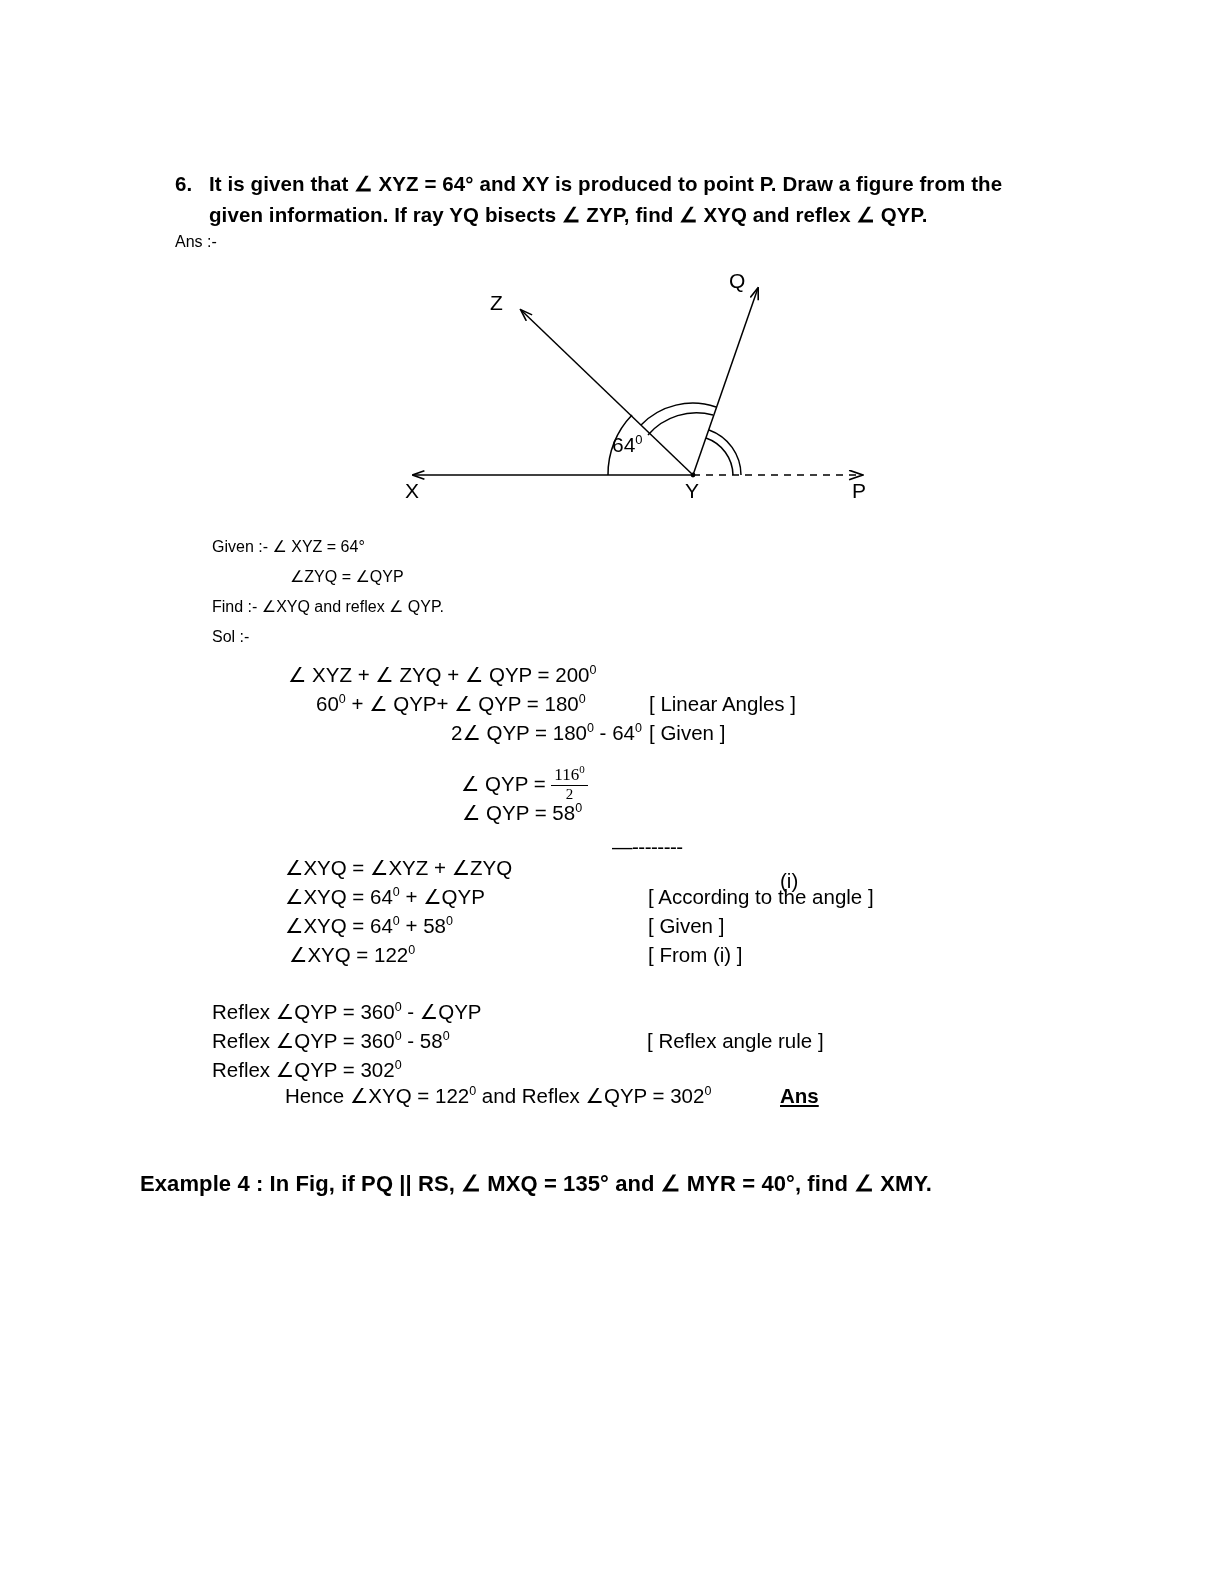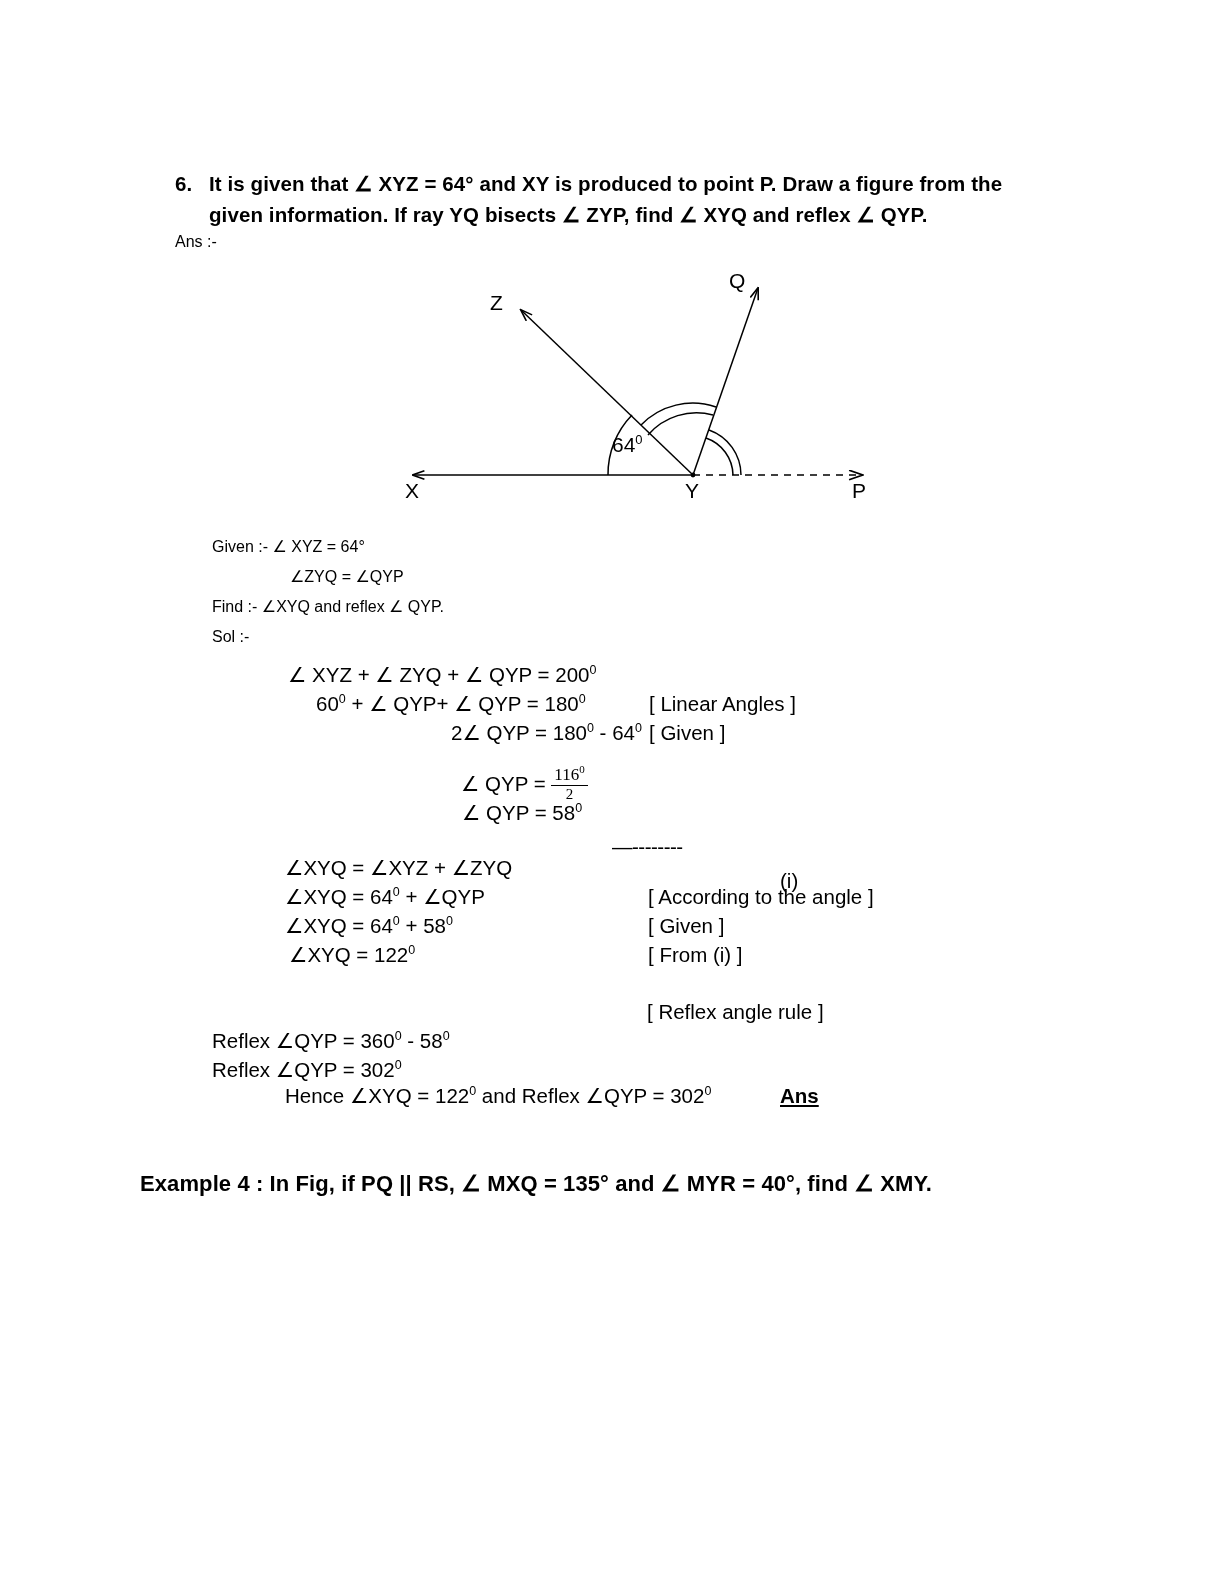--- a/index.html
+++ b/index.html
@@ -279,20 +279,21 @@
       <span class="eq-left" style="left:0;"><span>∠XYQ = 64</span><span class="sup">0</span><span> + 58</span><span class="sup">0</span></span>
       <span class="eq-note">[ From (i) ]</span>
     </div>
     <div class="eq-line">
       <span class="eq-left" style="left:4px;"><span>∠XYQ = 122</span><span class="sup">0</span></span>
     </div>
   </div>
 
   <div class="eq-block-3">
     <div class="eq-line">
+      <span class="eq-left" style="left:0;"><span>Reflex ∠QYP = 360</span><span class="sup">0</span><span> - ∠QYP</span></span>
       <span class="eq-note">[ Reflex angle rule ]</span>
     </div>
     <div class="eq-line">
       <span class="eq-left" style="left:0;"><span>Reflex ∠QYP = 360</span><span class="sup">0</span><span> - 58</span><span class="sup">0</span></span>
     </div>
     <div class="eq-line">
       <span class="eq-left" style="left:0;"><span>Reflex ∠QYP = 302</span><span class="sup">0</span></span>
     </div>
   </div>
 

